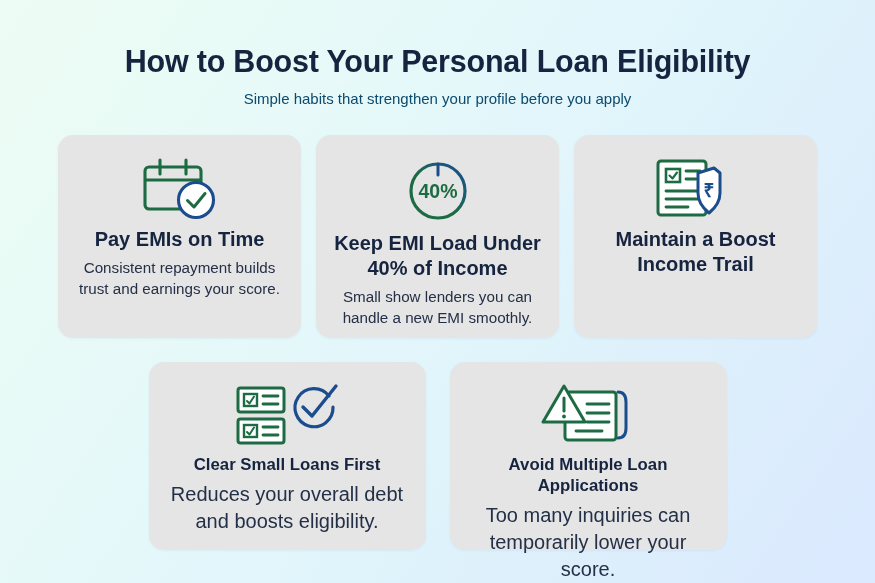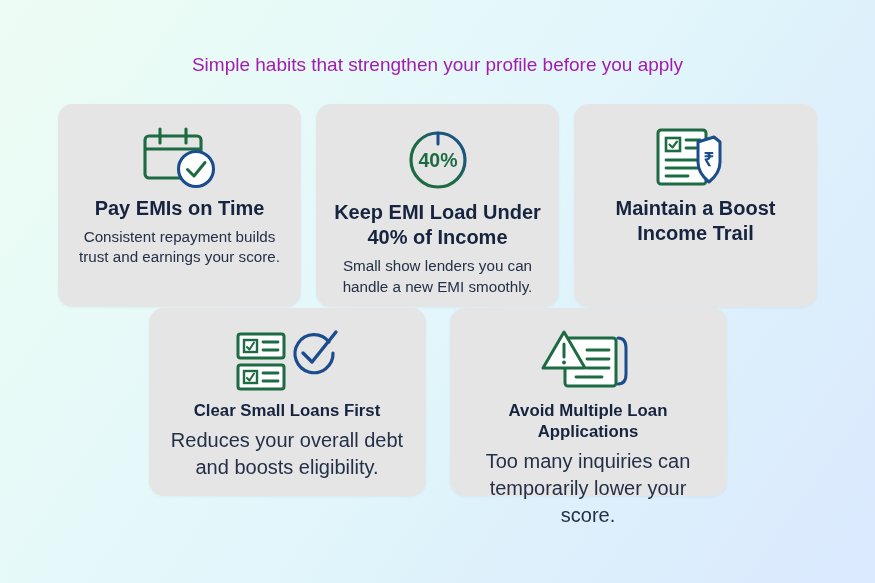--- a/index.html
+++ b/index.html
@@ -28,37 +28,37 @@
   .main-title {
     margin: 0;
     font-size: 30.5px;
     font-weight: 700;
     letter-spacing: -0.2px;
     color: #16243f;
     line-height: 1.18;
   }
   .subtitle {
     margin: 10px 0 0 0;
-    font-size: 19px;
+    font-size: 15px;
     font-weight: 400;
-    color: #a21caf;
+    color: #0c4a6e;
     line-height: 1.2;
   }
 
   
   .row {
     display: flex;
     justify-content: center;
   }
   .row-top {
     margin-top: 27px;
     gap: 15px;
   }
   .row-bottom {
-    margin-top: 1px;
+    margin-top: 24px;
     gap: 24px;
   }
   .card {
     background: #e5e5e5;
     border-radius: 15px;
     box-sizing: border-box;
     display: flex;
     flex-direction: column;
     align-items: center;
     text-align: center;
@@ -101,20 +101,21 @@
   .card-bottom .card-desc  { font-size: 20px; }
 
   svg { display: block; overflow: visible; }
 </style>
 </head>
 <body>
 
 <div class="stage">
 
   <div class="header">
+    <h1 class="main-title">How to Boost Your Personal Loan Eligibility</h1>
     <p class="subtitle">Simple habits that strengthen your profile before you apply</p>
   </div>
 
   <div class="row row-top">
 
     <div class="card card-top">
       <div class="icon-wrap">
         <svg width="80" height="60" viewBox="0 0 80 60" fill="none">
           <rect x="5" y="9" width="56" height="42" rx="4" stroke="#1d6b42" stroke-width="3.1"></rect>
           <line x1="5" y1="22" x2="61" y2="22" stroke="#1d6b42" stroke-width="3.1"></line>

